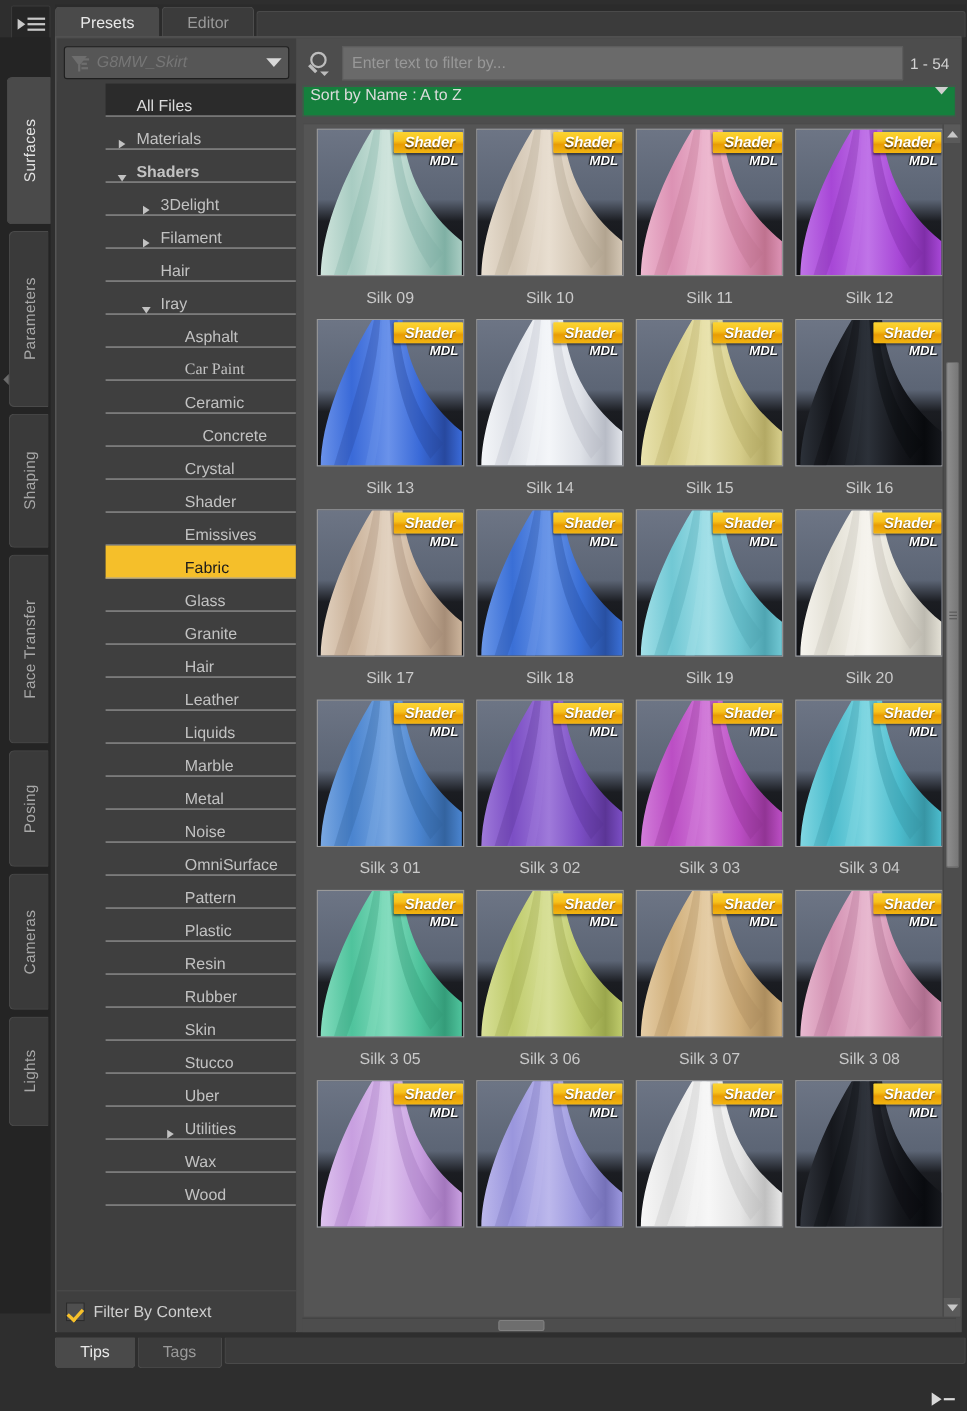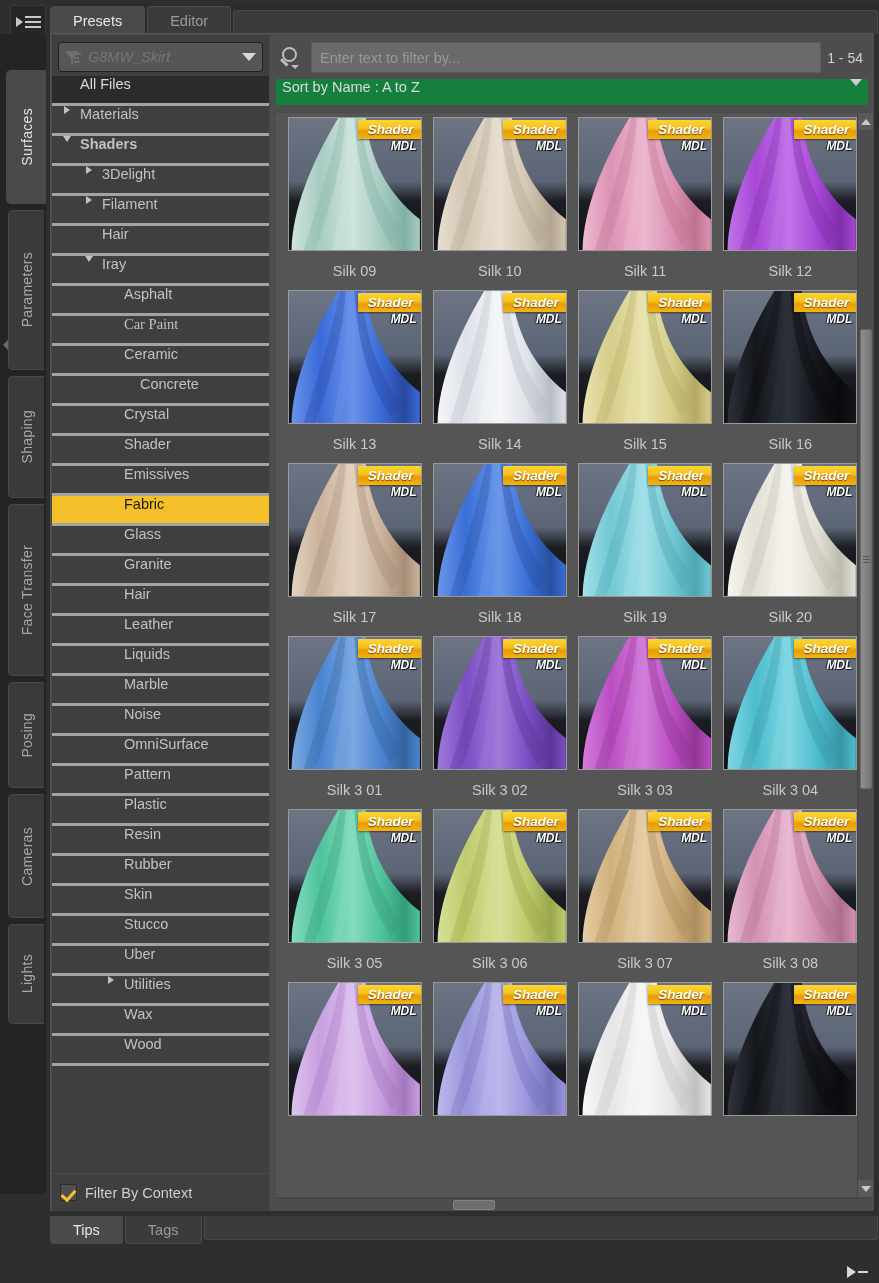--- a/index.html
+++ b/index.html
@@ -107,24 +107,25 @@
   .funnel .f5 { position:absolute; left:9px; top:11px; width:6px;height:2px;background:#6e6e6e;}
   .filter-combo .txt {
     flex: 1; font-size: 14.5px; font-style: italic; color: #767676;
     overflow: hidden; white-space: nowrap;
   }
   .caret-dn { width:0;height:0;border-left:7px solid transparent;
     border-right:7px solid transparent;border-top:8px solid #d8d8d8;}
 
   .tree { flex: 1; overflow: hidden; background: #3f3f3f; padding-top: 2px; }
   .trow {
-    height: 30px; display: flex; align-items: flex-start;
+    height: 30px; display: flex; align-items: flex-end;
     font-size: 14.5px; color: #c2c2c2;
-    border-bottom: 3px solid #a3a3a3;
+    border-bottom: 1px solid #a3a3a3;
     padding-right: 6px;
+    margin-left: 44px;
   }
   .trow .arrow { width: 14px; flex: none; display:flex; align-items:center; justify-content:center; }
   .trow .arrow .r { width:0;height:0;border-left:6px solid #c2c2c2;
     border-top:4.5px solid transparent;border-bottom:4.5px solid transparent;}
   .trow .arrow .d { width:0;height:0;border-top:6px solid #c2c2c2;
     border-left:4.5px solid transparent;border-right:4.5px solid transparent;}
   .trow.sel-dark { background: #2b2b2b; color: #dcdcdc; }
   .trow.sel-gold { background: #f5bf2a; color: #1b1b1b; }
 
   .ctx {
@@ -446,20 +447,24 @@
             <div class="trow" style="padding-left: 52px;">
               <span class="arrow"></span>
               <span style="margin-left: 6px;">Liquids</span>
             </div>
             <div class="trow" style="padding-left: 52px;">
               <span class="arrow"></span>
               <span style="margin-left: 6px;">Marble</span>
             </div>
             <div class="trow" style="padding-left: 52px;">
               <span class="arrow"></span>
+              <span style="margin-left: 6px;">Metal</span>
+            </div>
+            <div class="trow" style="padding-left: 52px;">
+              <span class="arrow"></span>
               <span style="margin-left: 6px;">Noise</span>
             </div>
             <div class="trow" style="padding-left: 52px;">
               <span class="arrow"></span>
               <span style="margin-left: 6px;">OmniSurface</span>
             </div>
             <div class="trow" style="padding-left: 52px;">
               <span class="arrow"></span>
               <span style="margin-left: 6px;">Pattern</span>
             </div>

